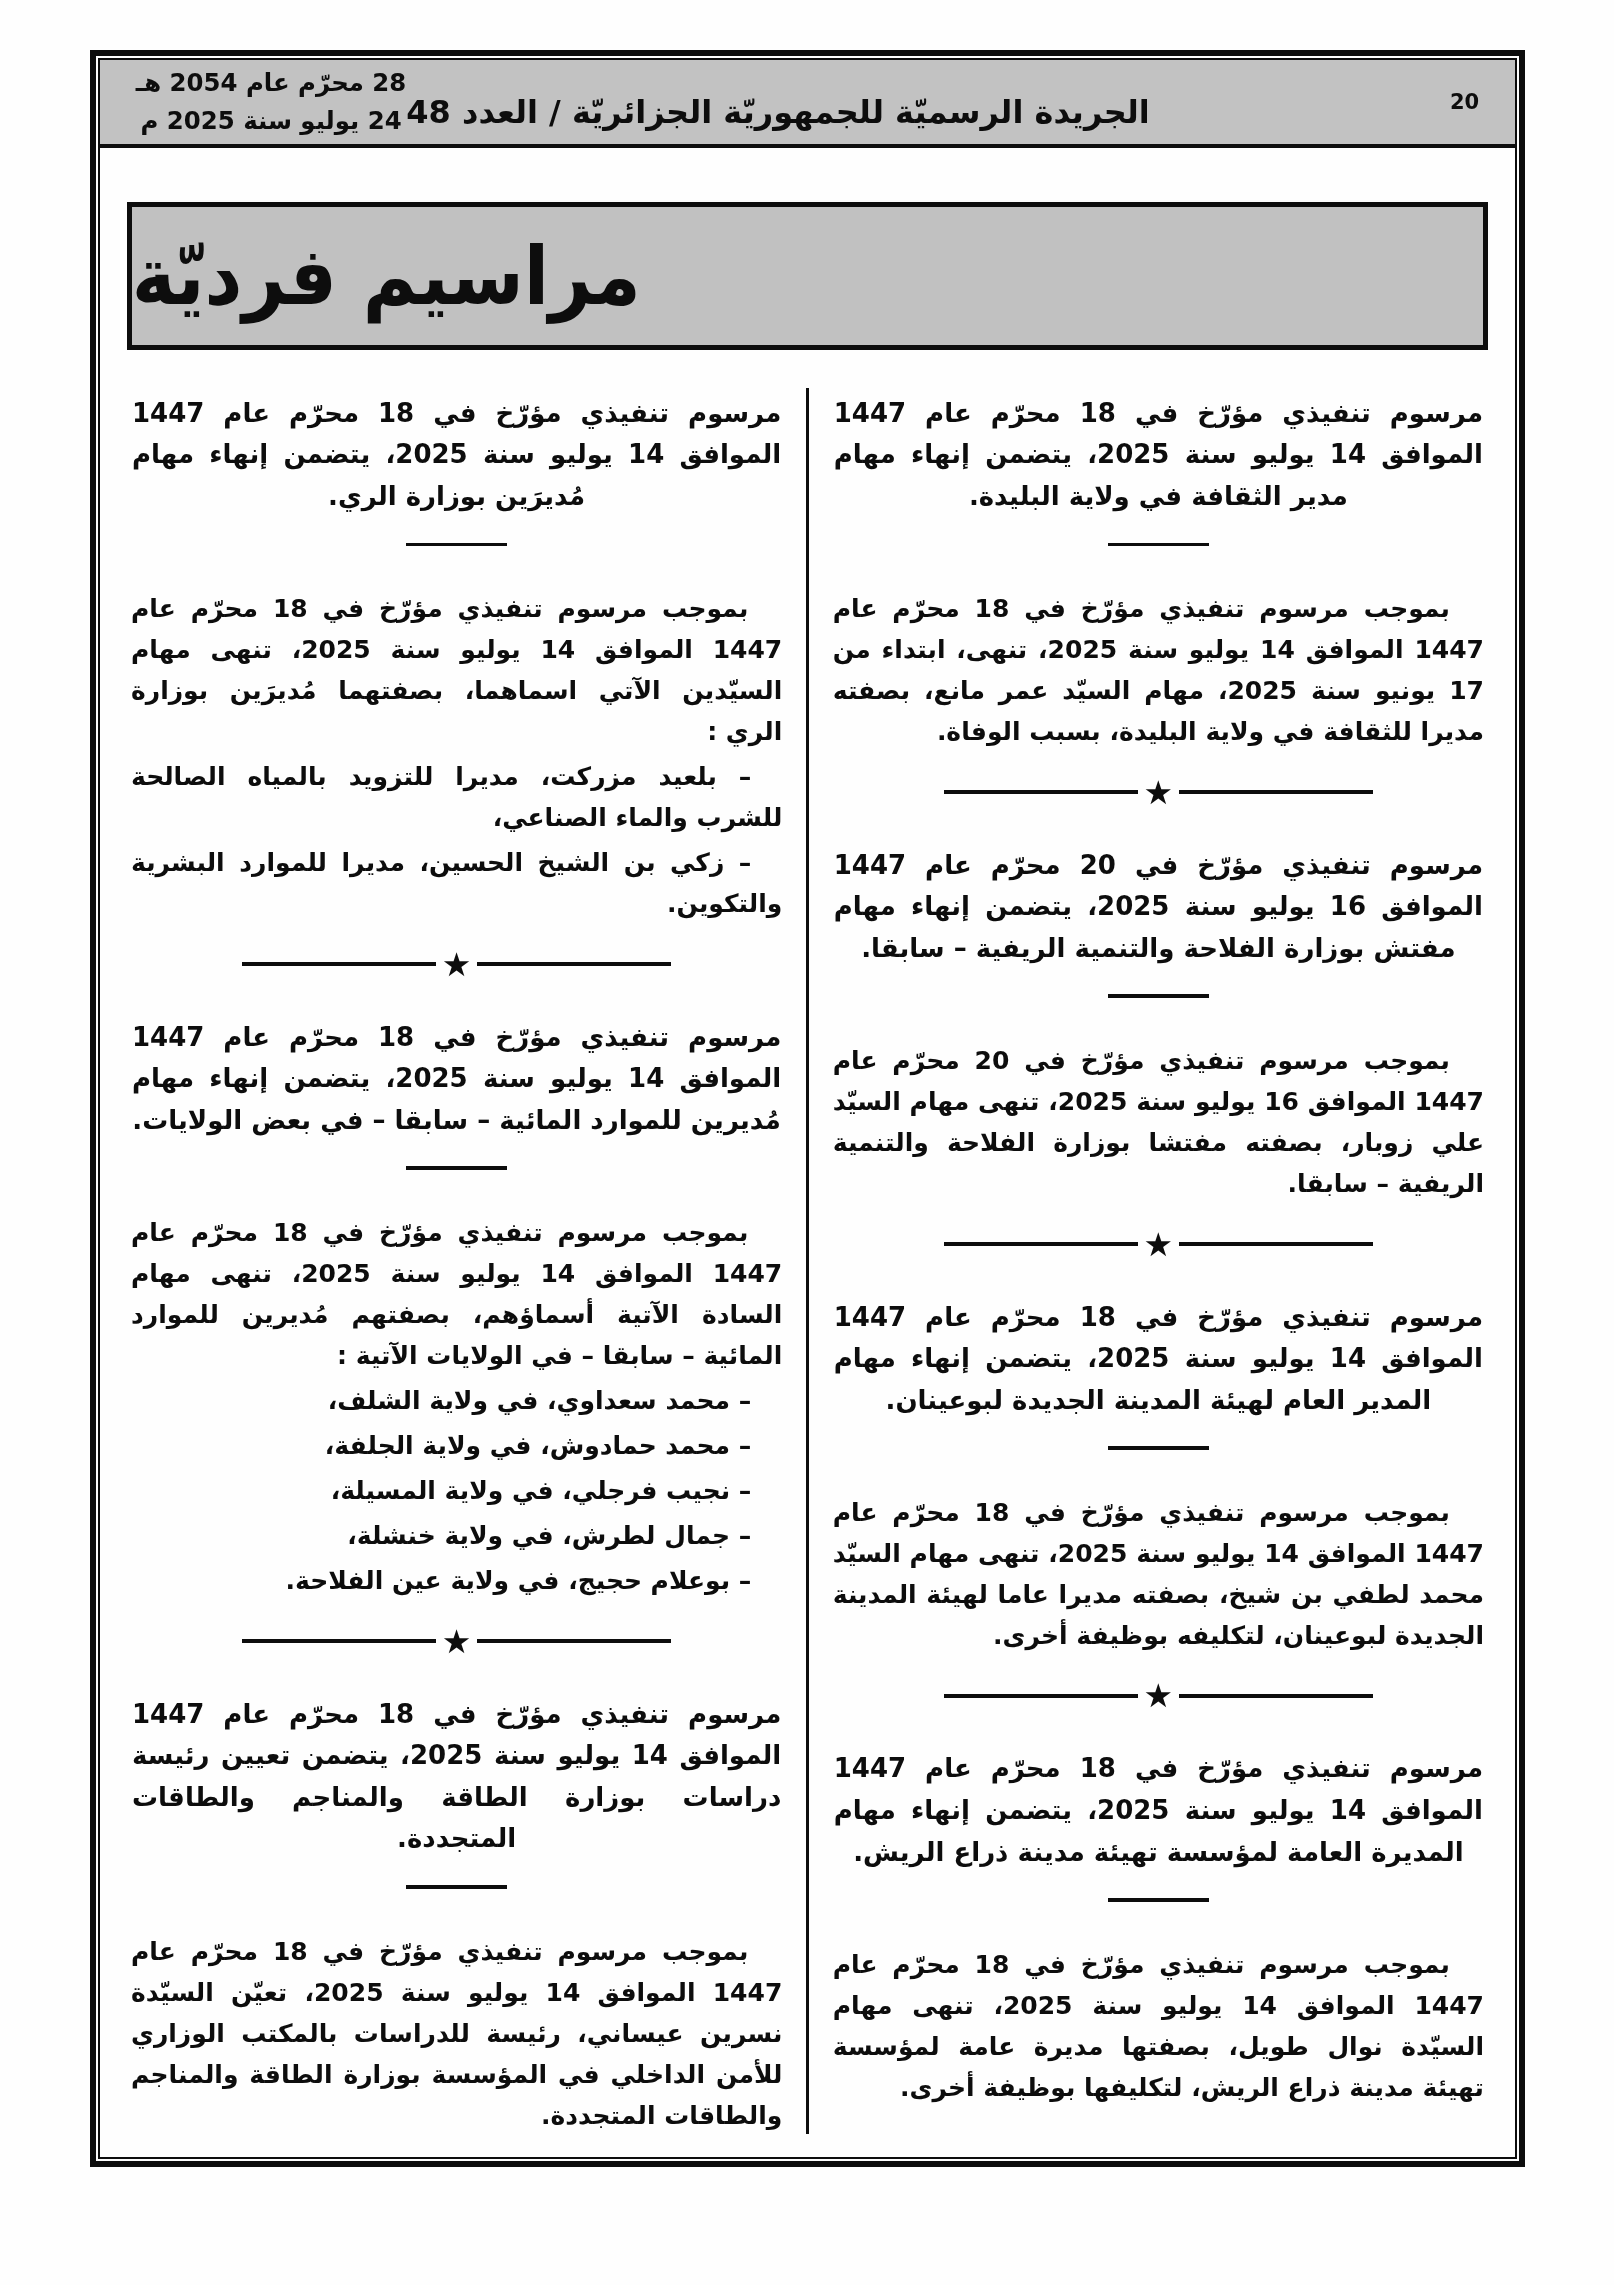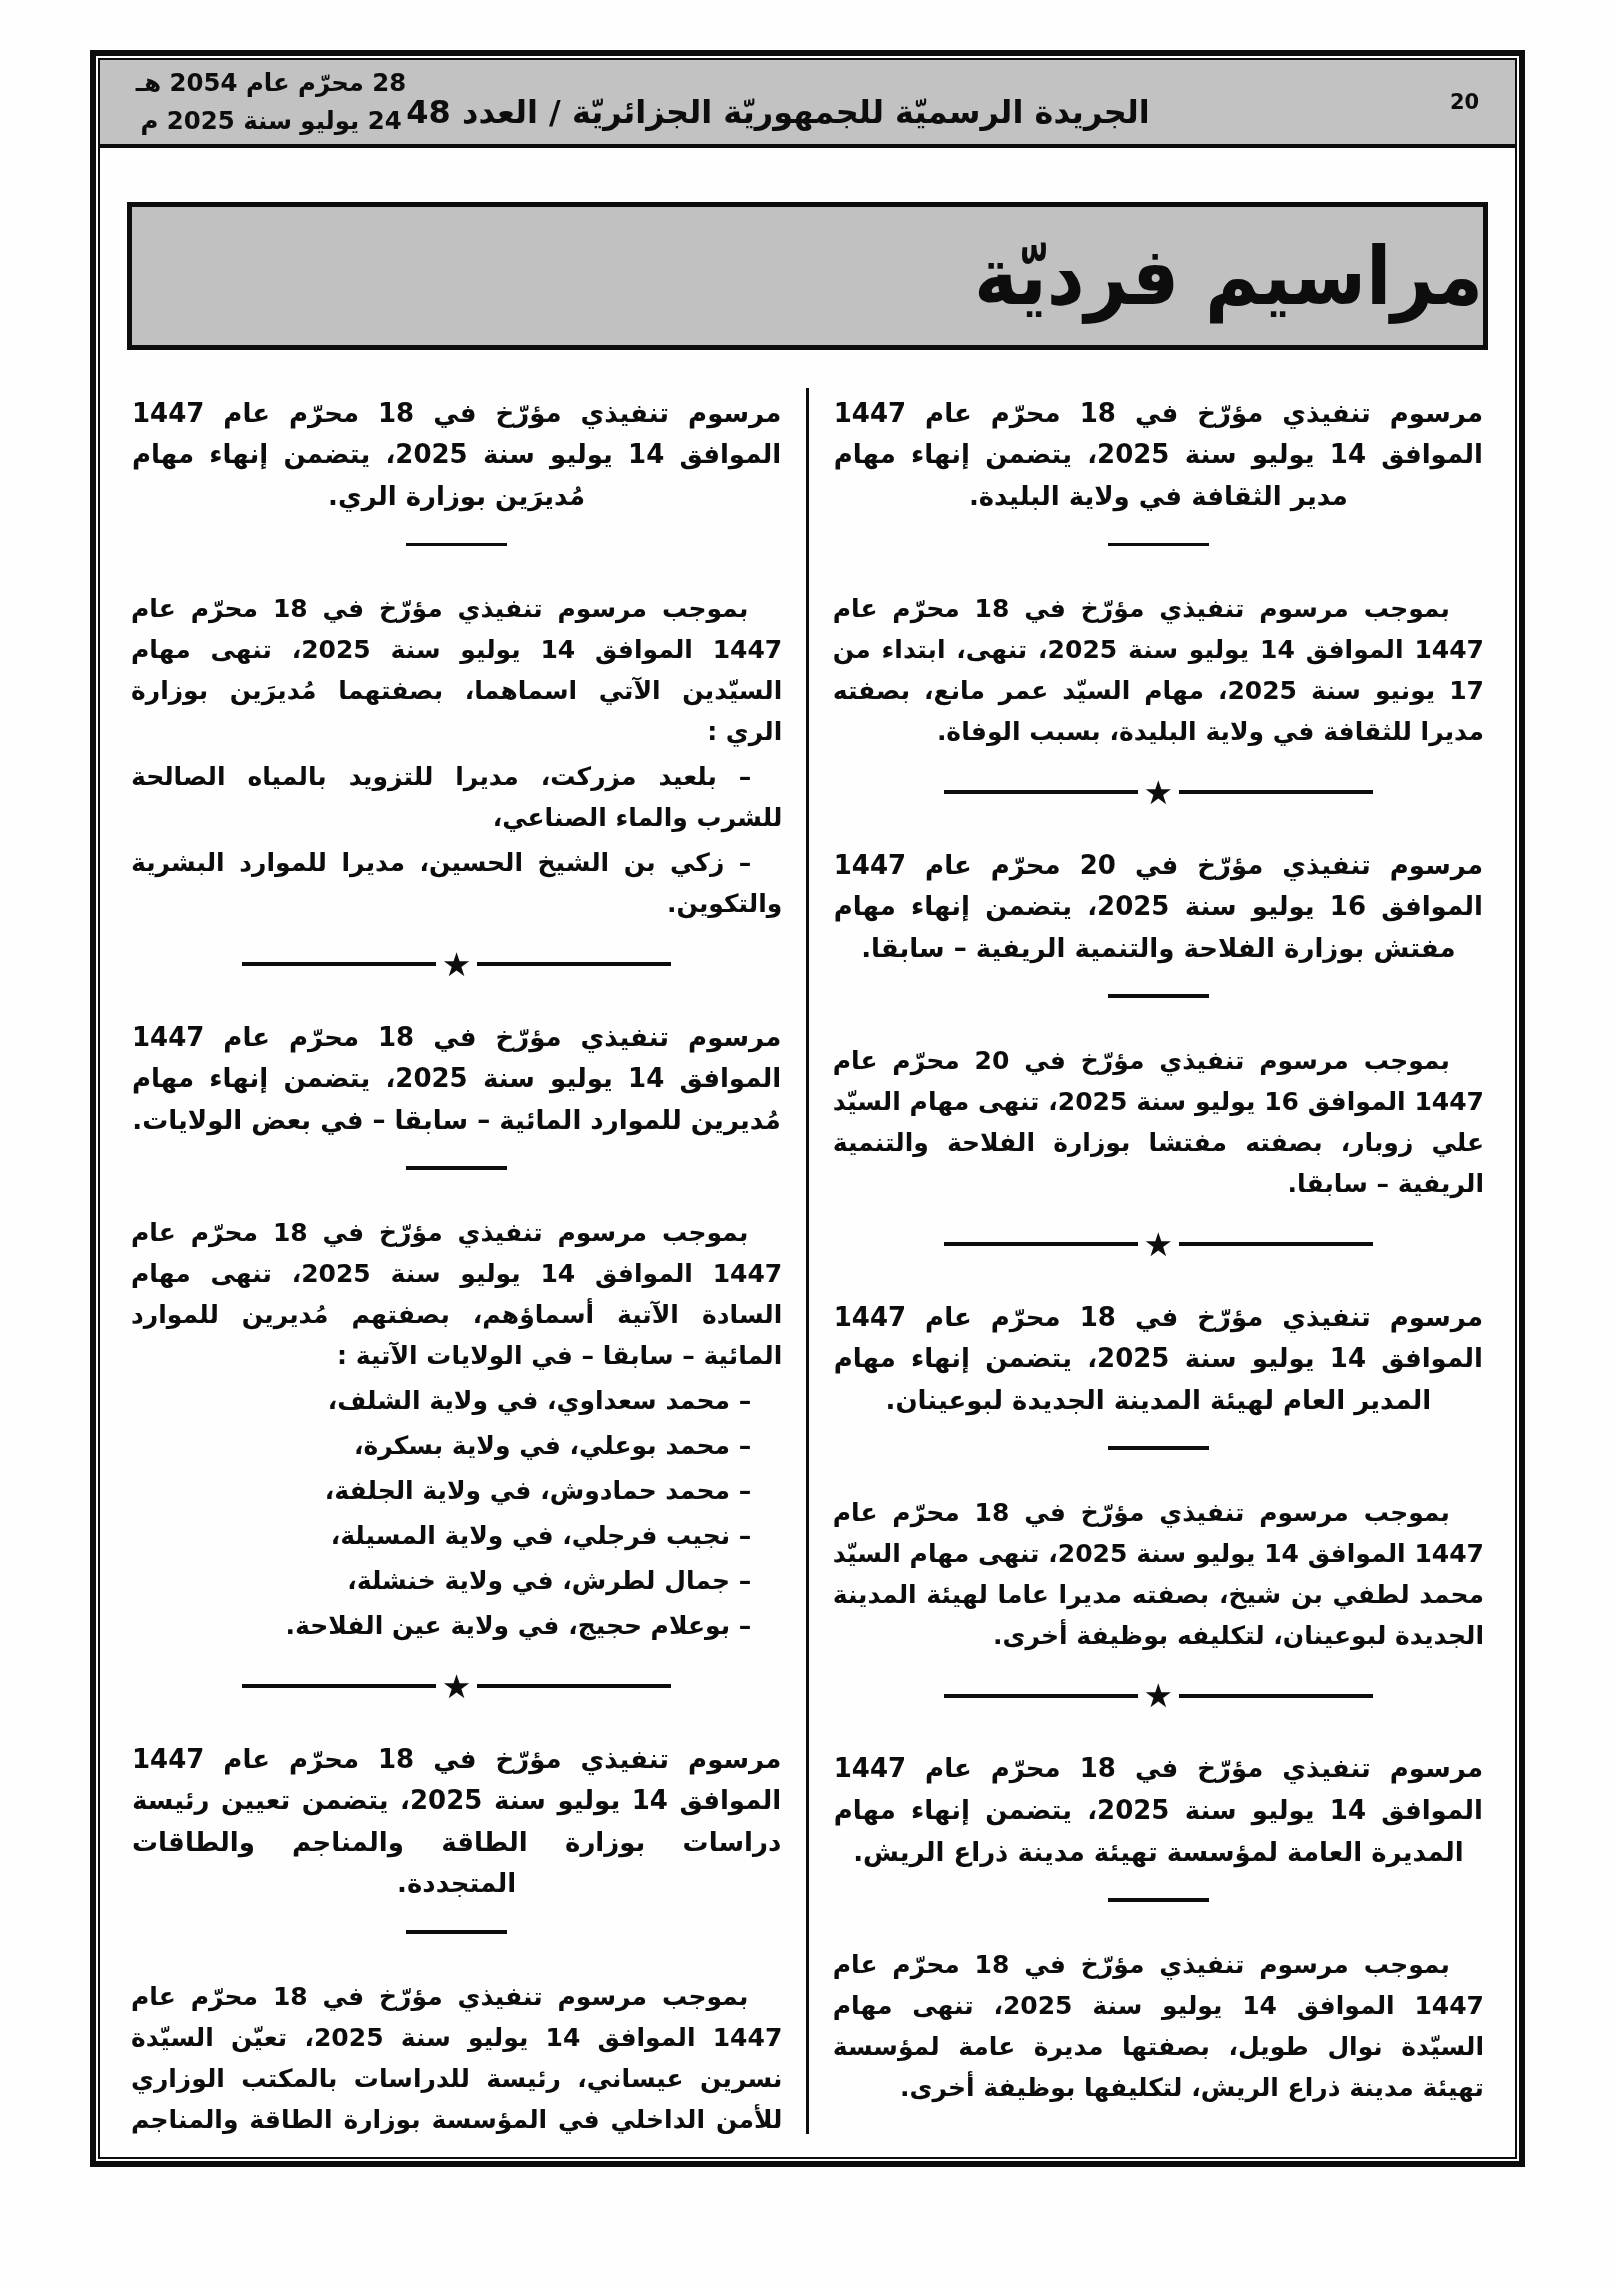--- a/index.html
+++ b/index.html
@@ -65,21 +65,21 @@
     min-width: 235px;
   }
   
   .banner {
     margin: 54px 27px 0 27px;
     height: 138px;
     background: #c1c1c1;
     border: 5.4px solid #0d0d0d;
     display: flex;
     align-items: center;
-    justify-content: flex-end;
+    justify-content: flex-start;
     flex: 0 0 auto;
   }
   .banner span {
     font-size: 74px;
     font-weight: bold;
     letter-spacing: 0.9px;
     transform: scaleY(1.08);
   }
   
   .columns {
@@ -236,21 +236,20 @@
             <span class="line"></span>
           </div>
         </section>
 
         <section class="decree">
           <h2 class="decree-title">مرسوم تنفيذي مؤرّخ في 18 محرّم عام 1447 الموافق 14 يوليو سنة 2025، يتضمن إنهاء مهام مُديرين للموارد المائية – سابقا – في بعض الولايات.</h2>
           <div class="rule-short"></div>
           <div class="decree-body">
             <p>بموجب مرسوم تنفيذي مؤرّخ في 18 محرّم عام 1447 الموافق 14 يوليو سنة 2025، تنهى مهام السادة الآتية أسماؤهم، بصفتهم مُديرين للموارد المائية – سابقا – في الولايات الآتية :</p>
             <p class="item">– محمد سعداوي، في ولاية الشلف،</p>
-            <p class="item">– محمد بوعلي، في ولاية بسكرة،</p>
             <p class="item">– محمد حمادوش، في ولاية الجلفة،</p>
             <p class="item">– نجيب فرجلي، في ولاية المسيلة،</p>
             <p class="item">– جمال لطرش، في ولاية خنشلة،</p>
             <p class="item">– بوعلام حجيج، في ولاية عين الفلاحة.</p>
           </div>
           <div class="star-sep">
             <span class="line"></span>
             <span class="star">★</span>
             <span class="line"></span>
           </div>

